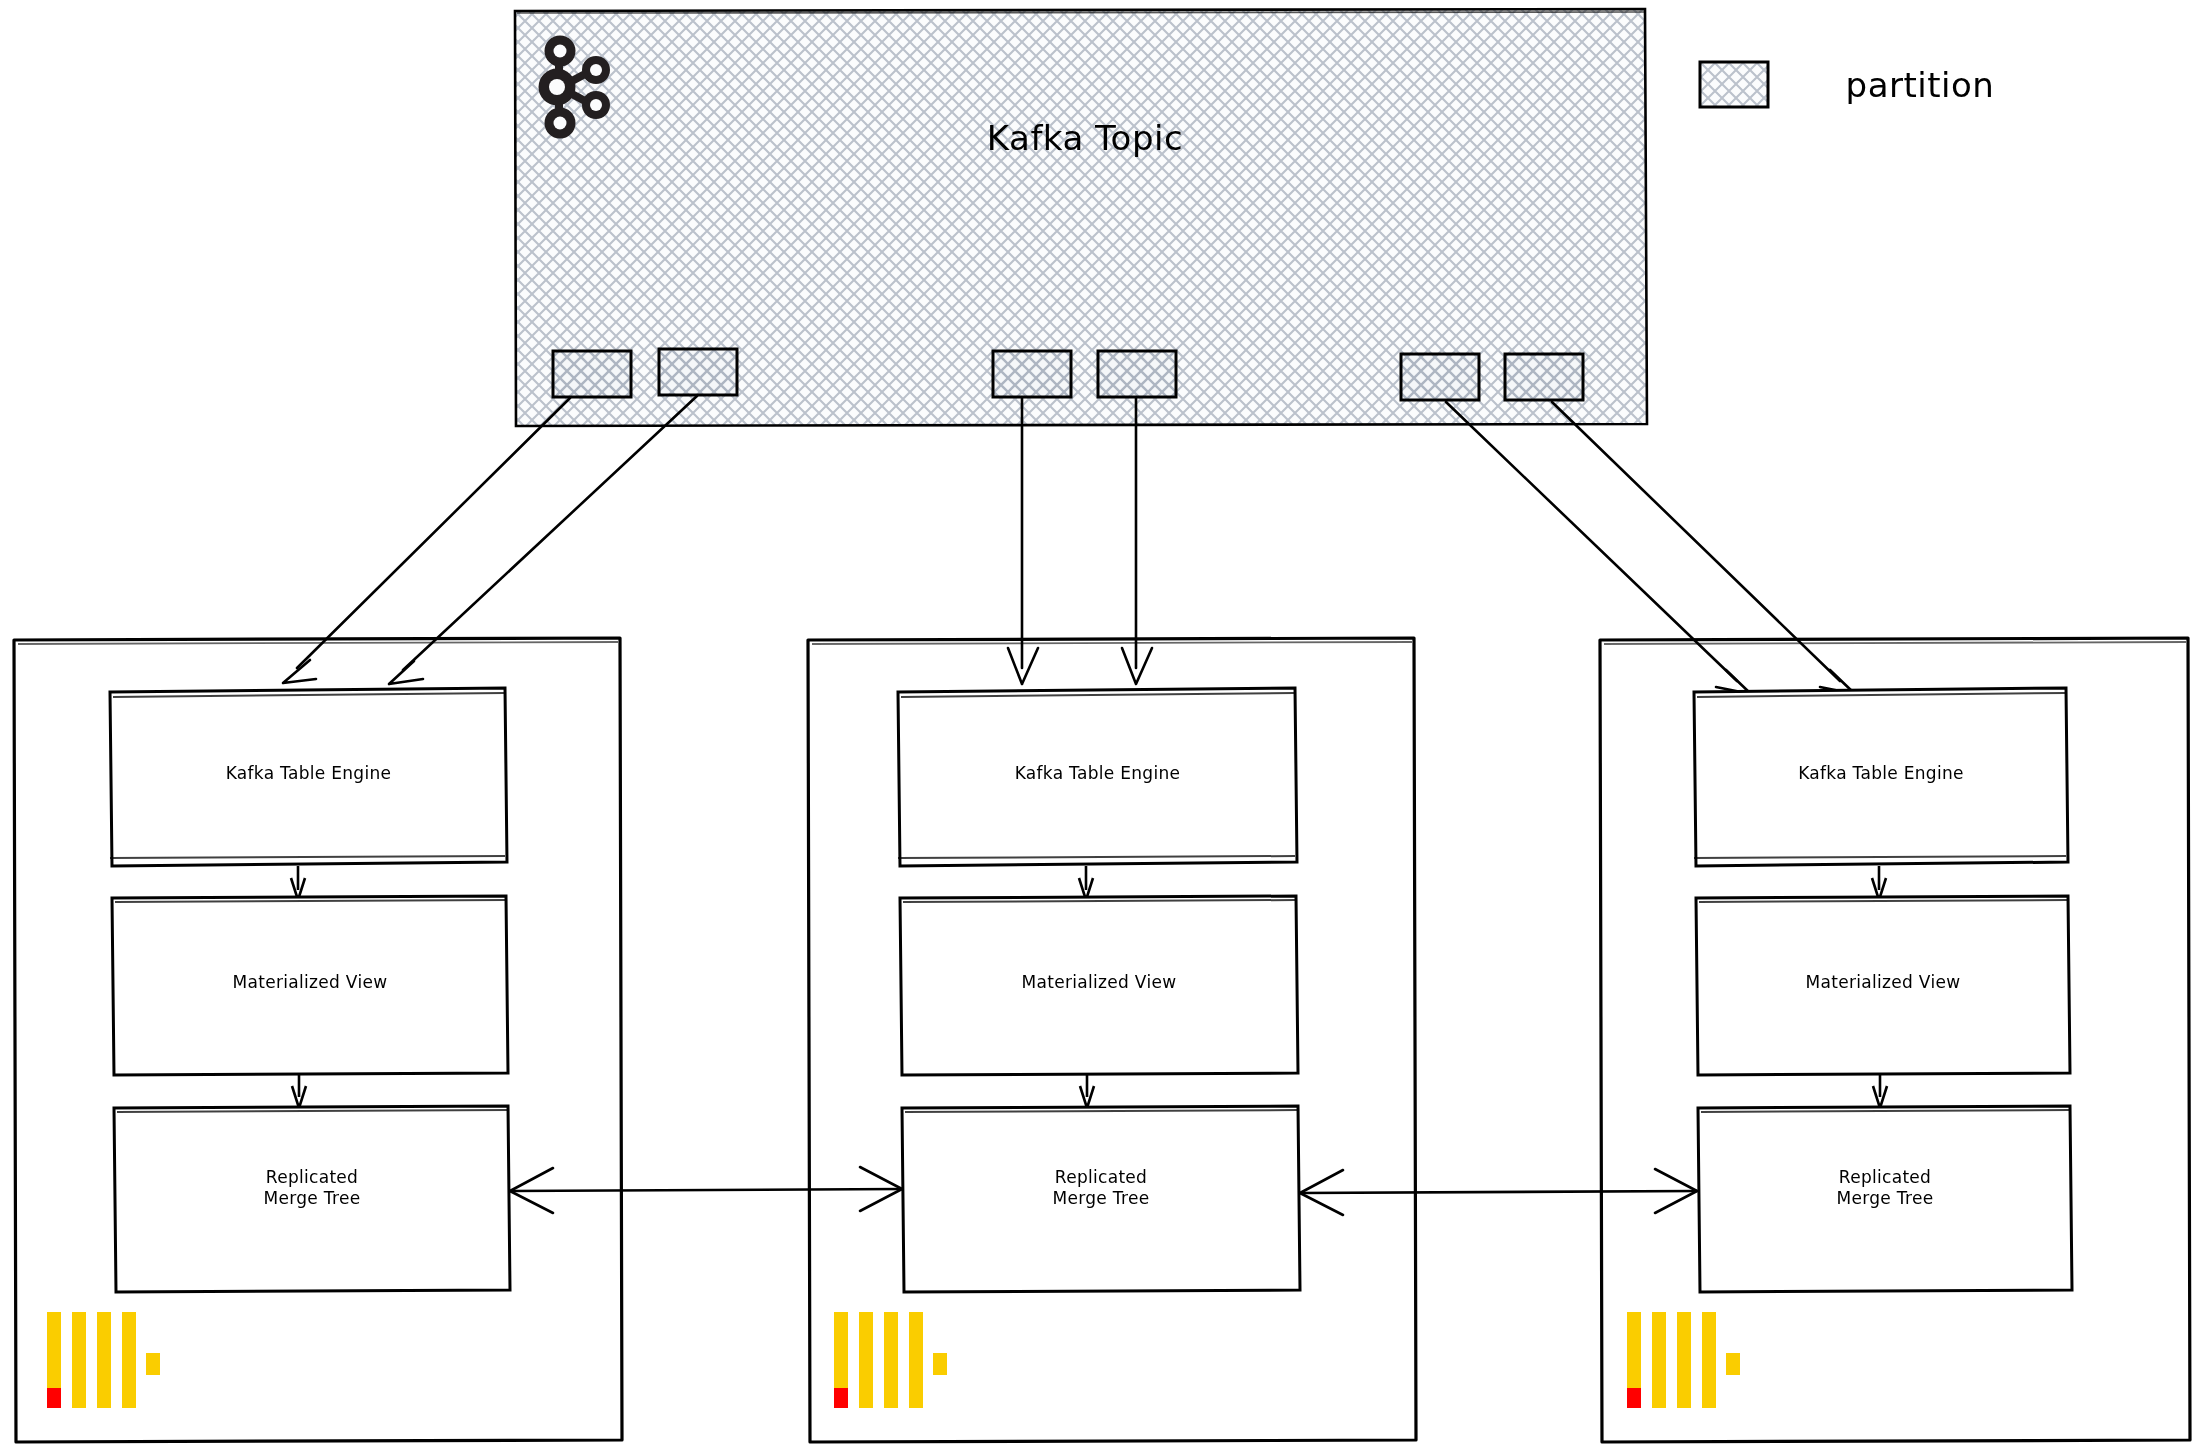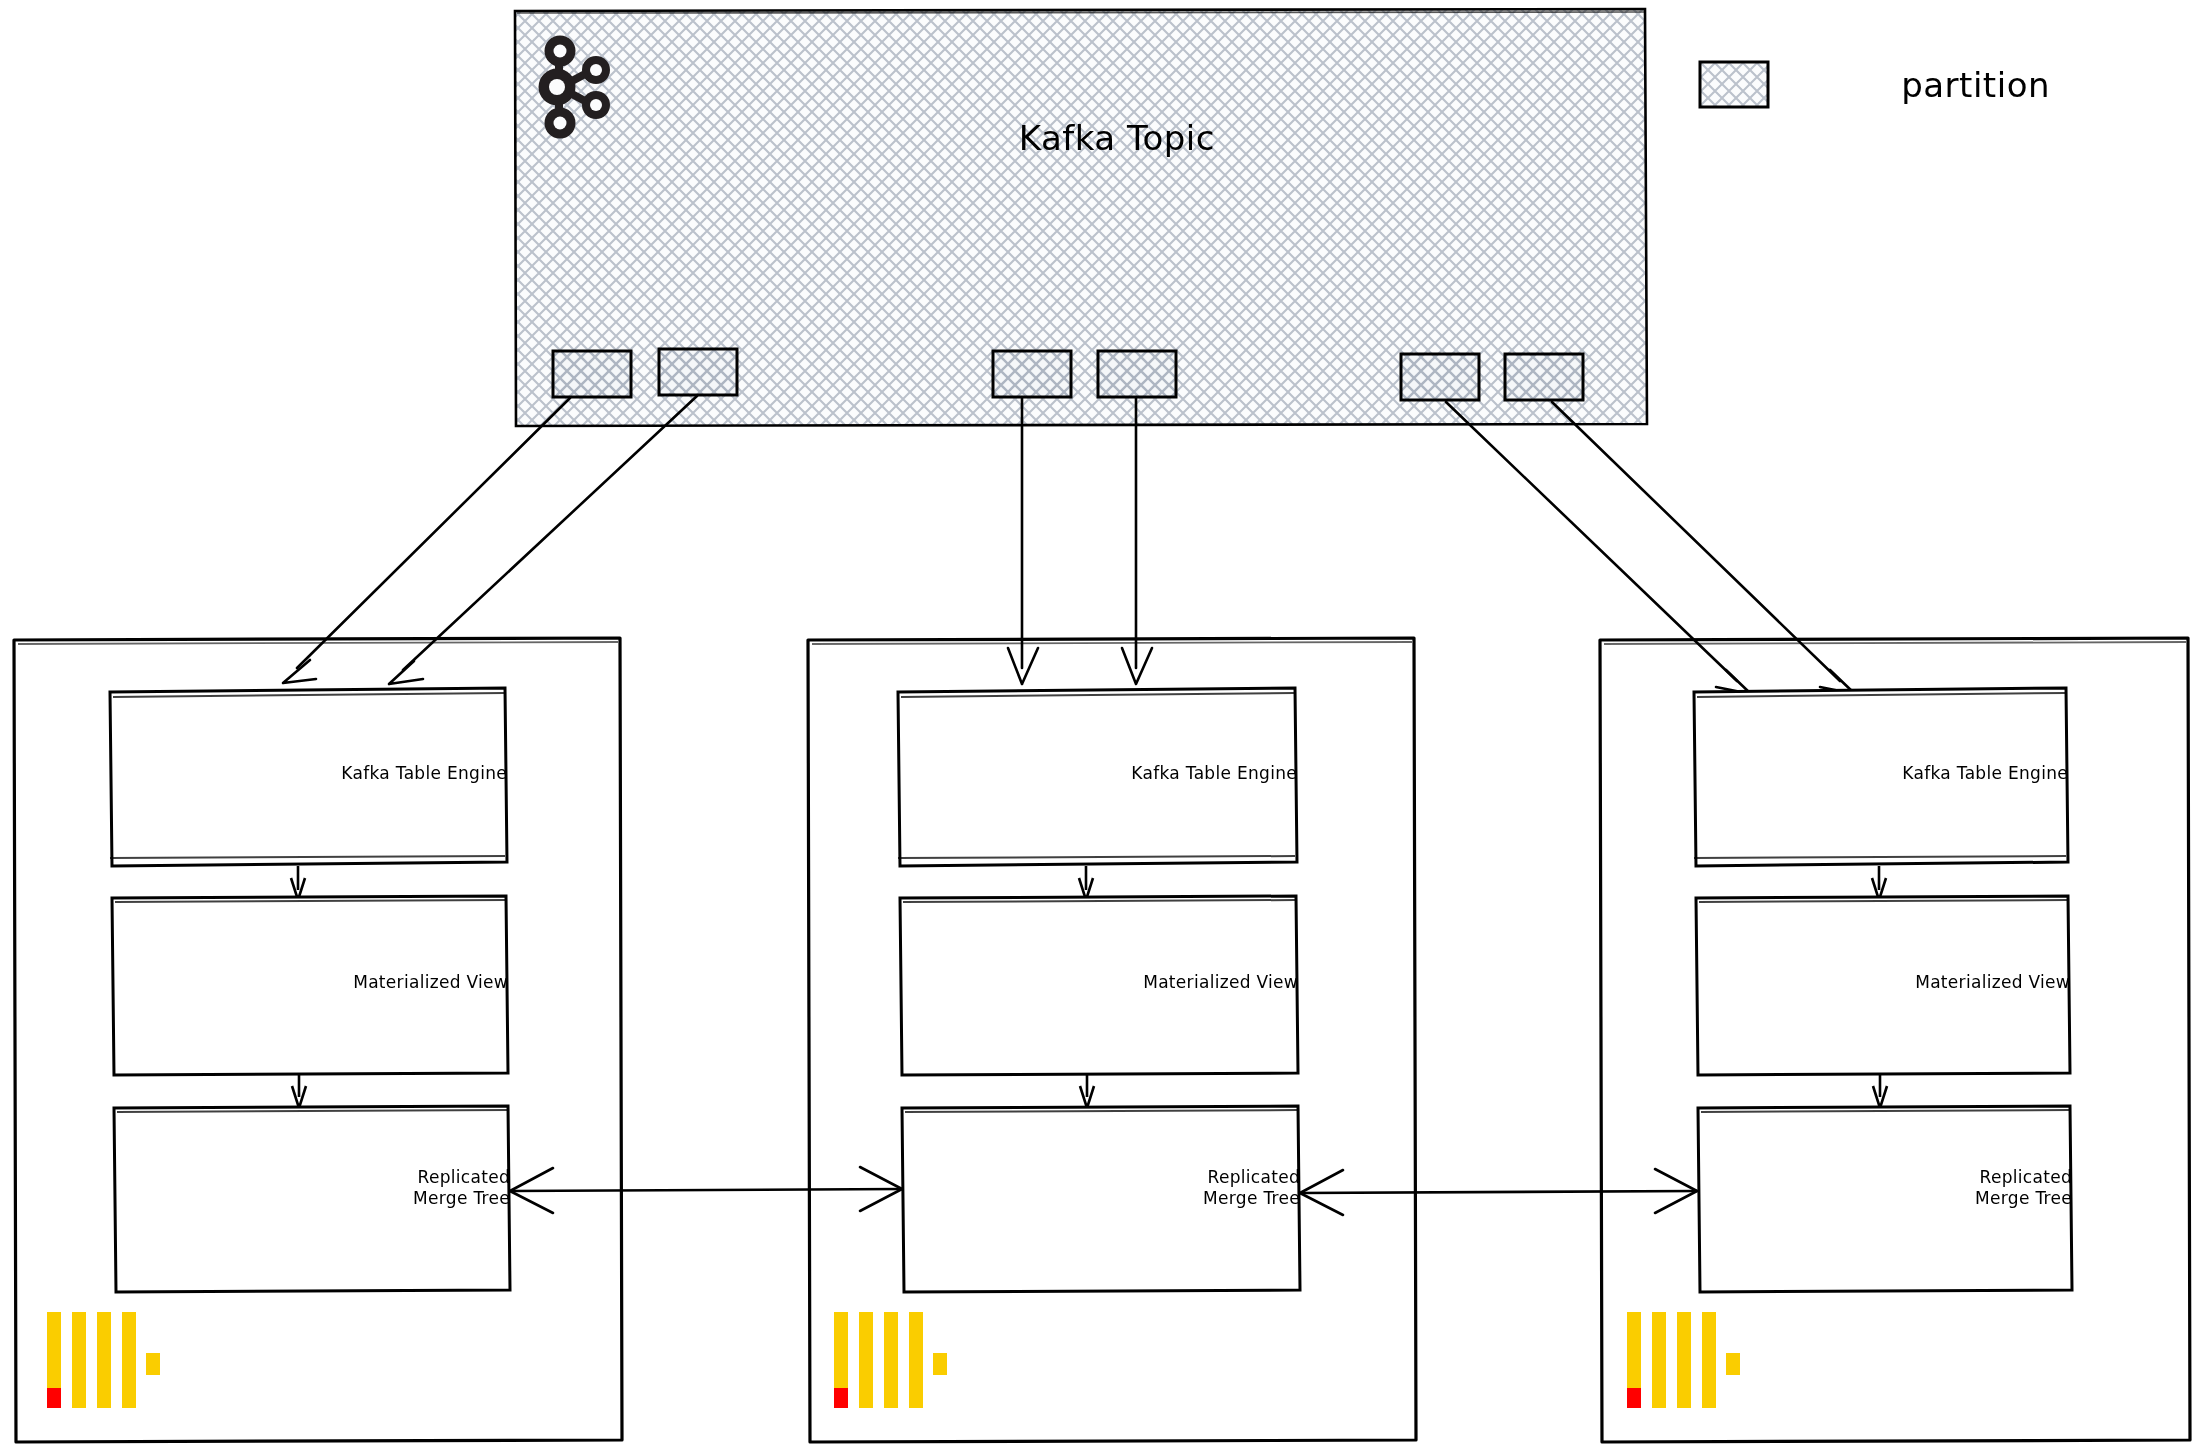--- a/index.html
+++ b/index.html
@@ -24,21 +24,21 @@
     position: absolute;
     left: 0; top: 0;
     width: 2204px;
     height: 1448px;
   }
   .lbl {
     position: absolute;
     font-family: "DejaVu Sans", sans-serif;
     color: #000000;
     white-space: pre;
-    text-align: right;
+    text-align: center;
     line-height: 1.25;
     pointer-events: none;
   }
   .lbl-topic {
     font-size: 34px;
     letter-spacing: 0.5px;
   }
   .lbl-box {
     font-size: 17px;
     letter-spacing: 0.3px;
@@ -207,21 +207,21 @@
     <g stroke="#000" stroke-width="2.6" fill="none" stroke-linecap="round">
       <path d="M1300,1193 L1697,1191"></path>
       <path d="M1300,1193 L1343,1170 M1300,1193 L1343,1215"></path>
       <path d="M1697,1191 L1655,1169 M1697,1191 L1655,1213"></path>
     </g>
 
   </svg>
 
   <div class="lbl lbl-topic" style="left:955px; top:117px; width:260px;">Kafka Topic</div>
 
-  <div class="lbl lbl-legend" style="left:1790px; top:64px; width:260px; text-align:right;">partition</div>
+  <div class="lbl lbl-legend" style="left:1790px; top:64px; width:260px; text-align:center;">partition</div>
 
   <div class="lbl lbl-box" style="left:110px; top:763px; width:397px;">Kafka Table Engine</div>
   <div class="lbl lbl-box" style="left:112px; top:972px; width:396px;">Materialized View</div>
   <div class="lbl lbl-box" style="left:114px; top:1167px; width:396px;">Replicated
 Merge Tree</div>
 
   <div class="lbl lbl-box" style="left:898px; top:763px; width:399px;">Kafka Table Engine</div>
   <div class="lbl lbl-box" style="left:900px; top:972px; width:398px;">Materialized View</div>
   <div class="lbl lbl-box" style="left:902px; top:1167px; width:398px;">Replicated
 Merge Tree</div>

